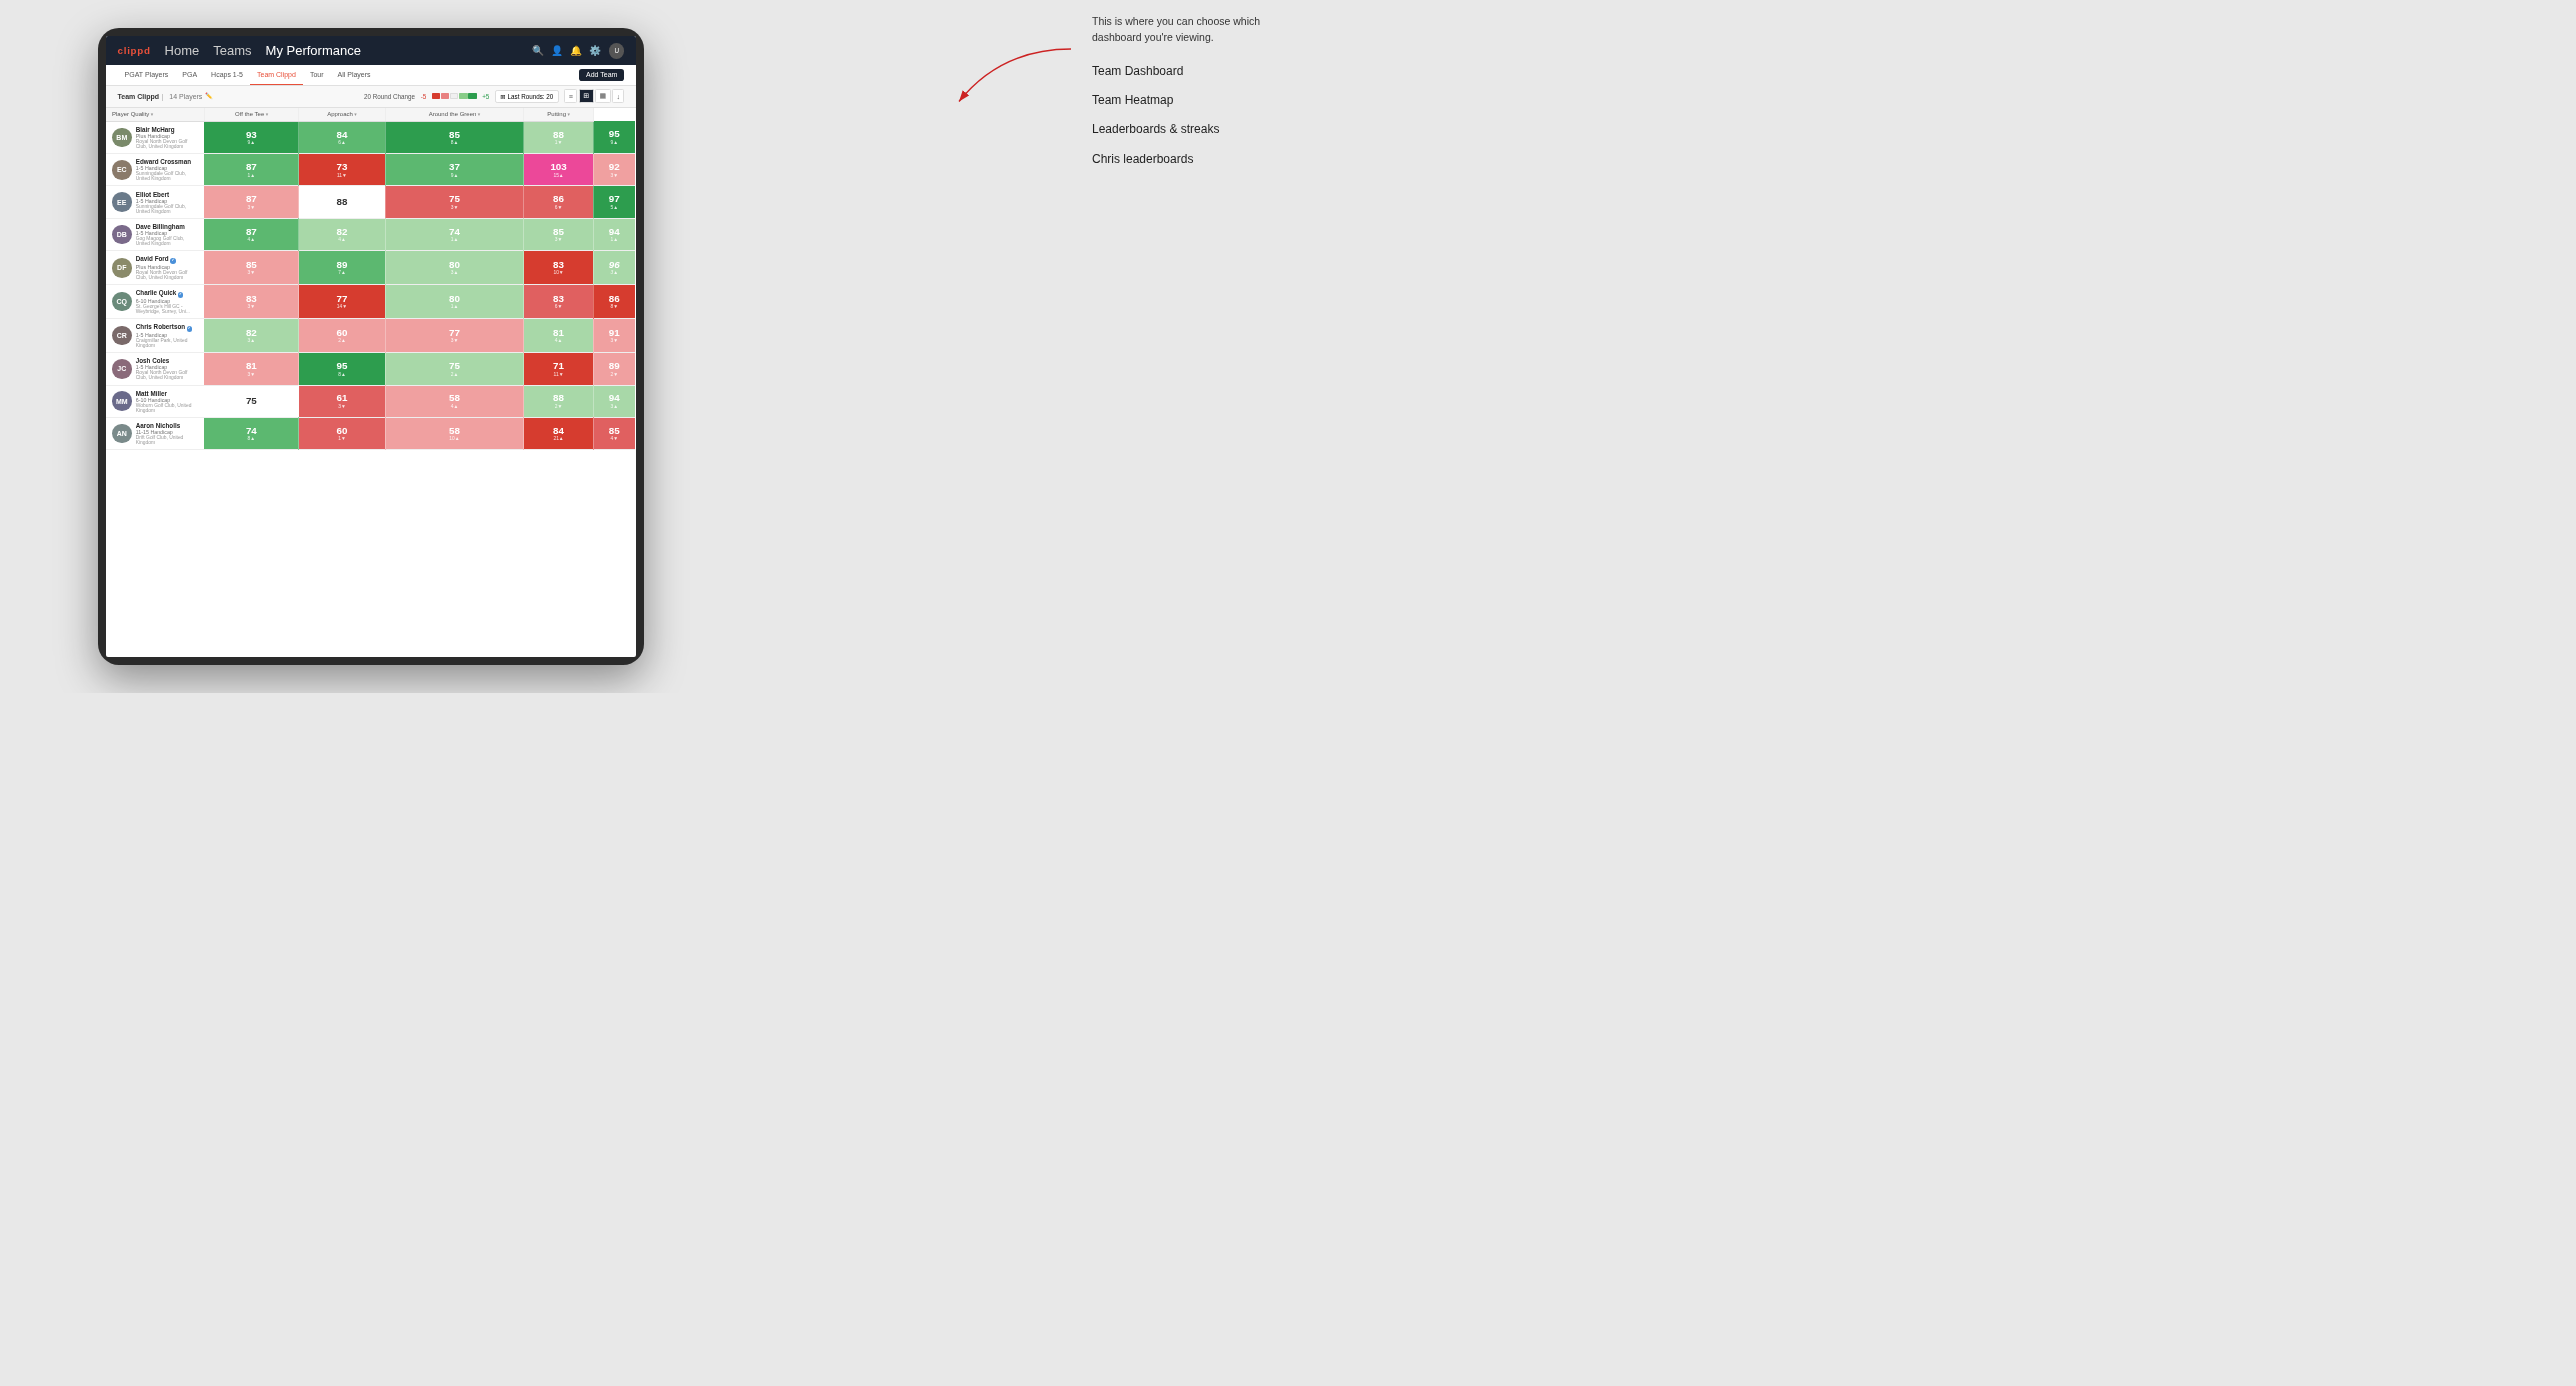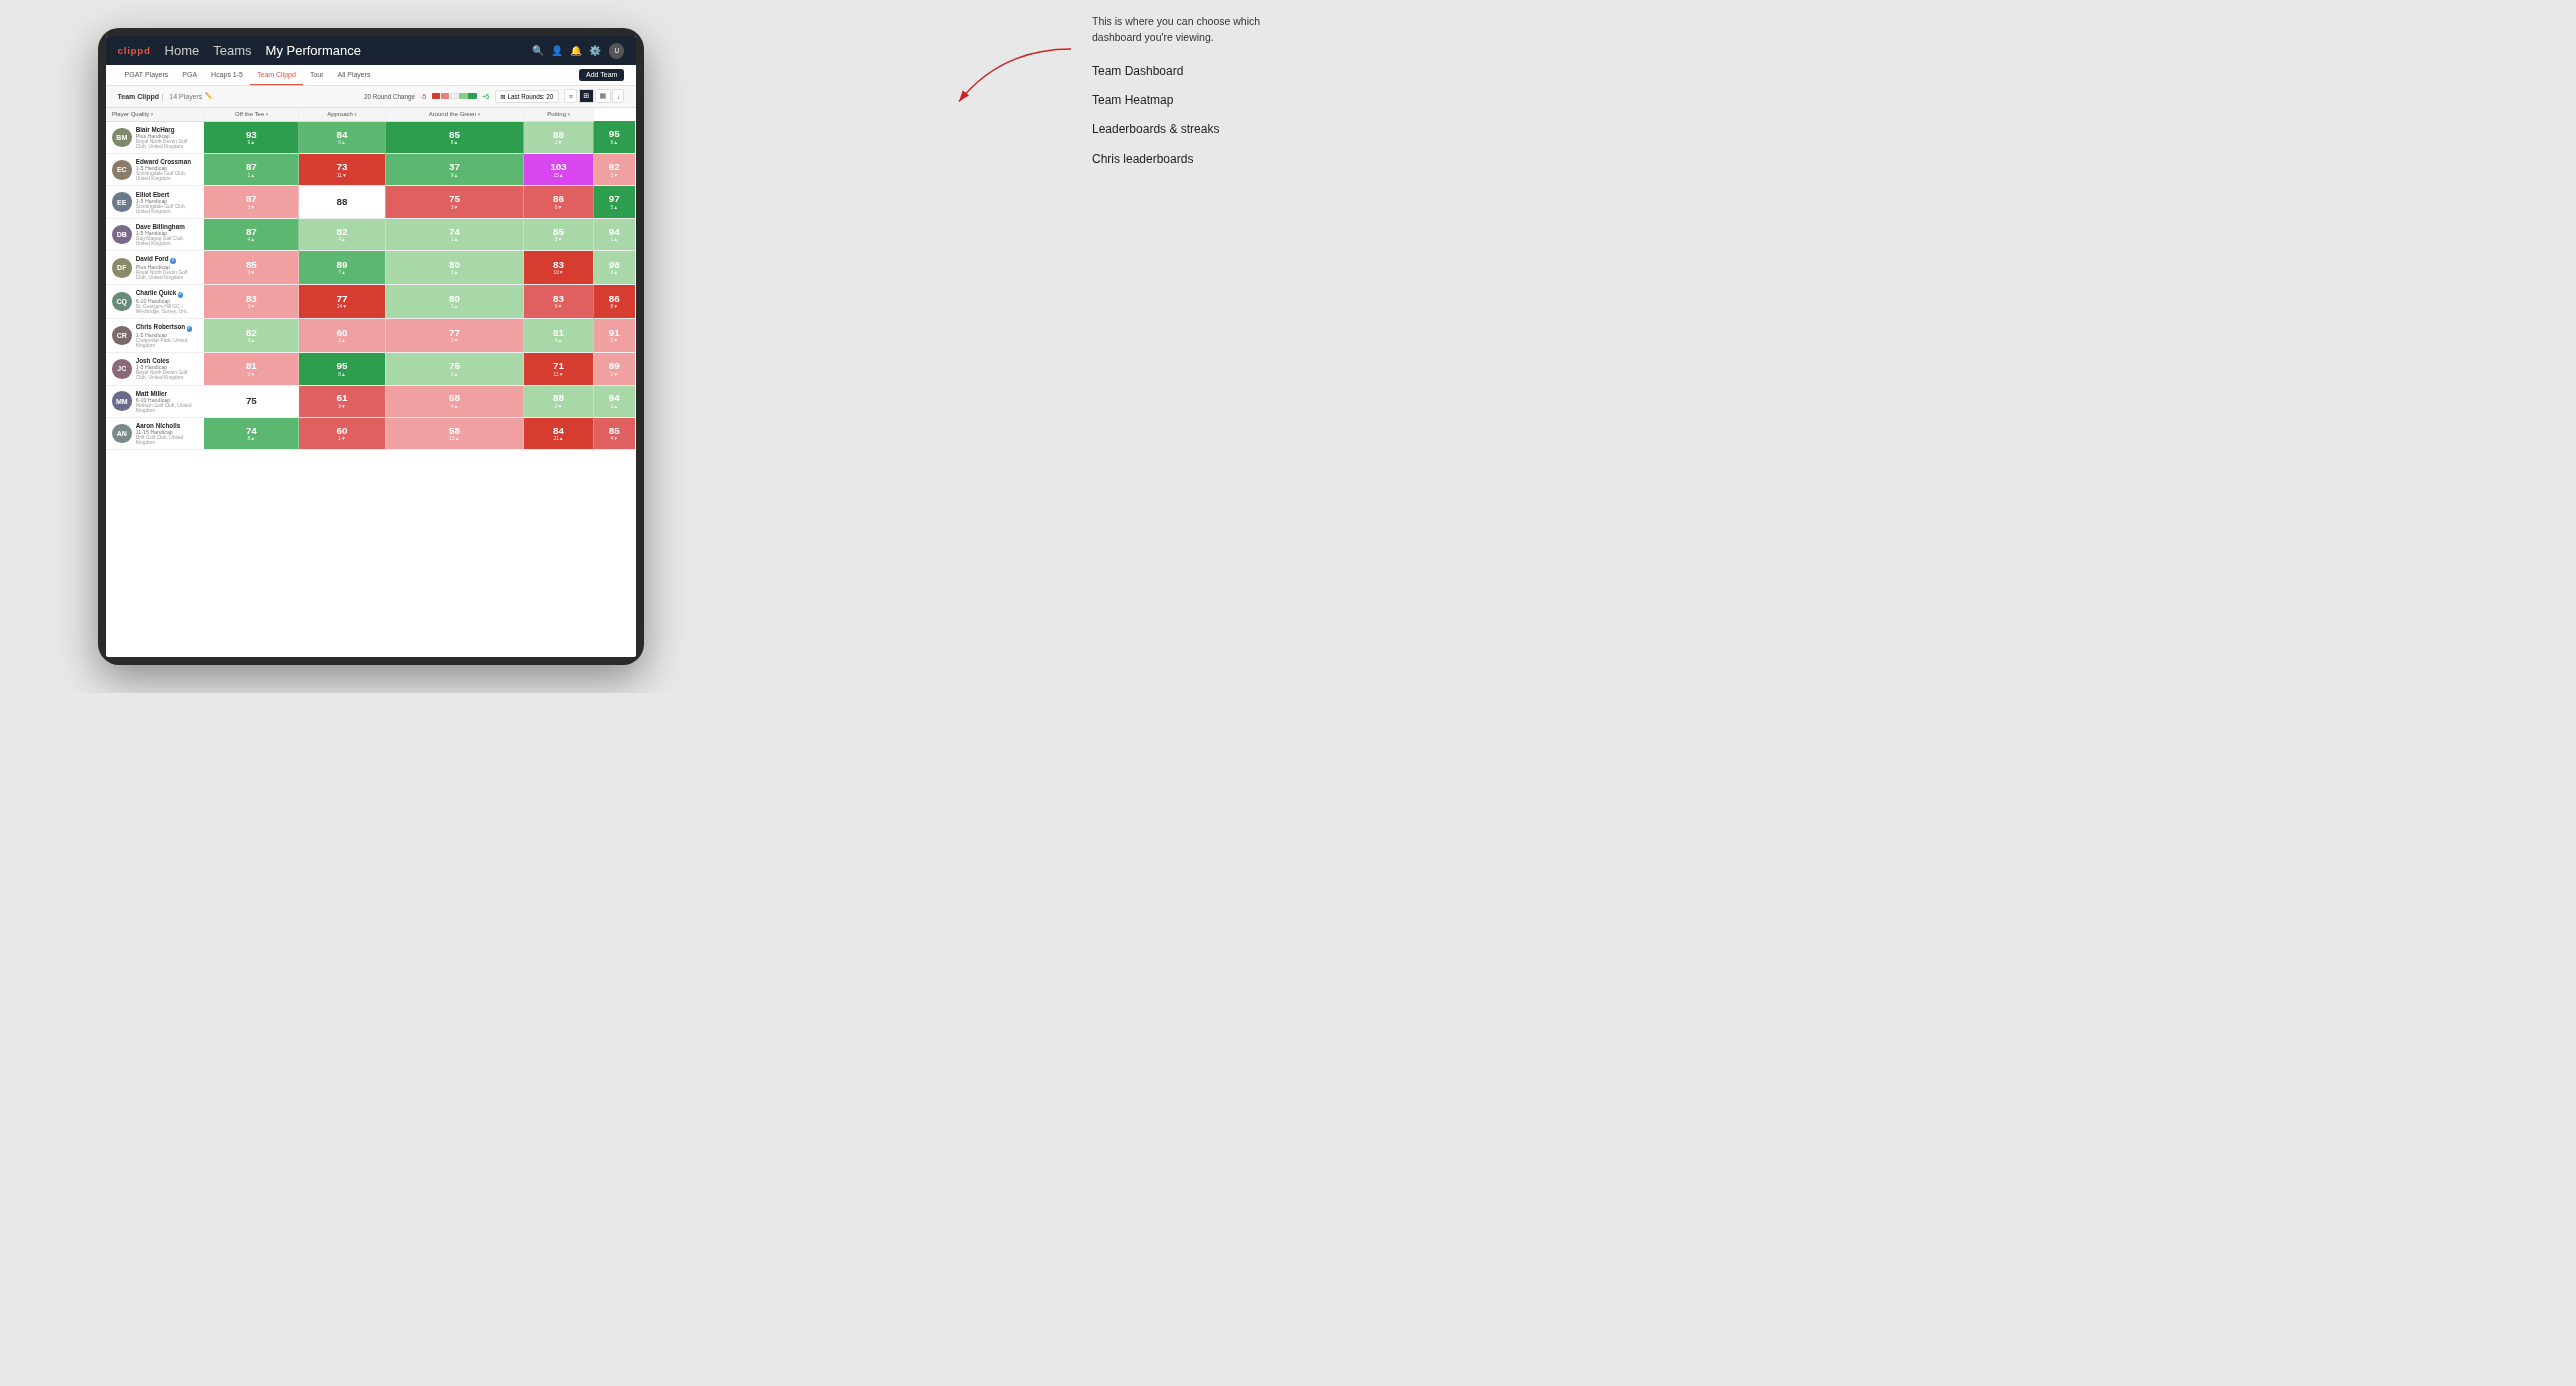--- a/index.html
+++ b/index.html
@@ -510,21 +510,21 @@
                   <div class="stat-value">73</div>
                   <div class="stat-change">11▼</div>
                 </div>
               </td>
               <td class="stat-cell" style="background-color: rgb(92, 184, 112);">
                 <div class="stat-box">
                   <div class="stat-value">37</div>
                   <div class="stat-change">9▲</div>
                 </div>
               </td>
-              <td class="stat-cell" style="background-color: #d946ef;">
+              <td class="stat-cell" style="background-color: #ec4899;">
                 <div class="stat-box">
                   <div class="stat-value">103</div>
                   <div class="stat-change">15▲</div>
                 </div>
               </td>
               <td class="stat-cell" style="background-color: rgb(240, 160, 160);">
                 <div class="stat-box">
                   <div class="stat-value">92</div>
                   <div class="stat-change">3▼</div>
                 </div>

